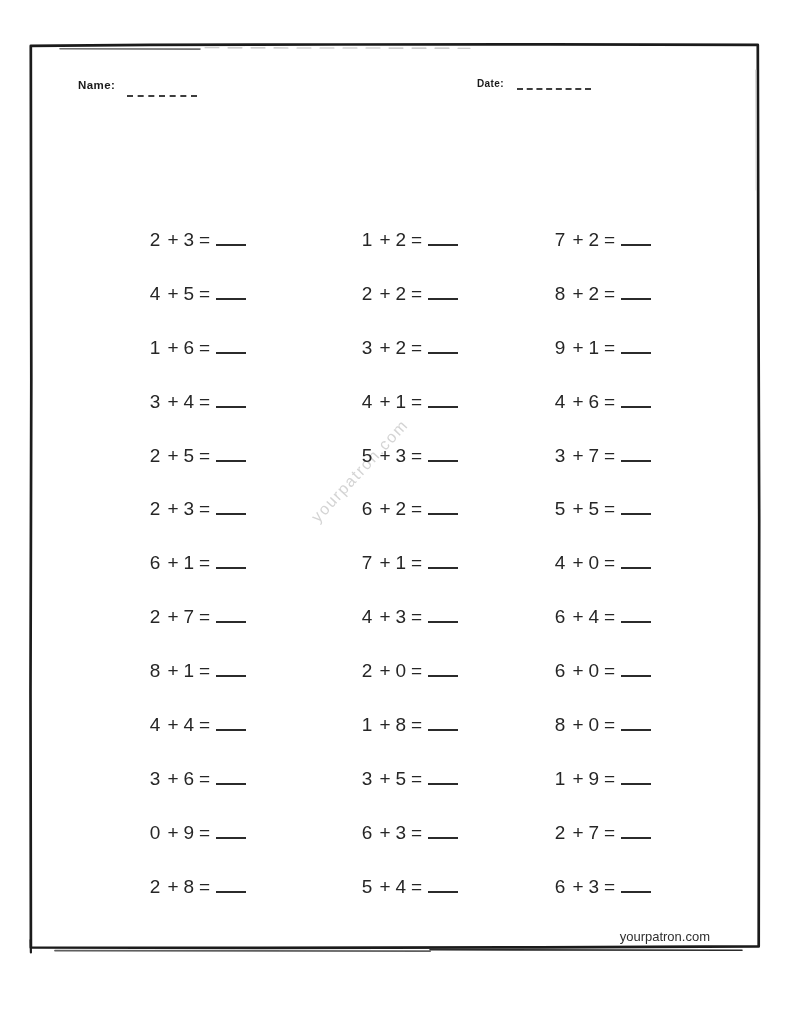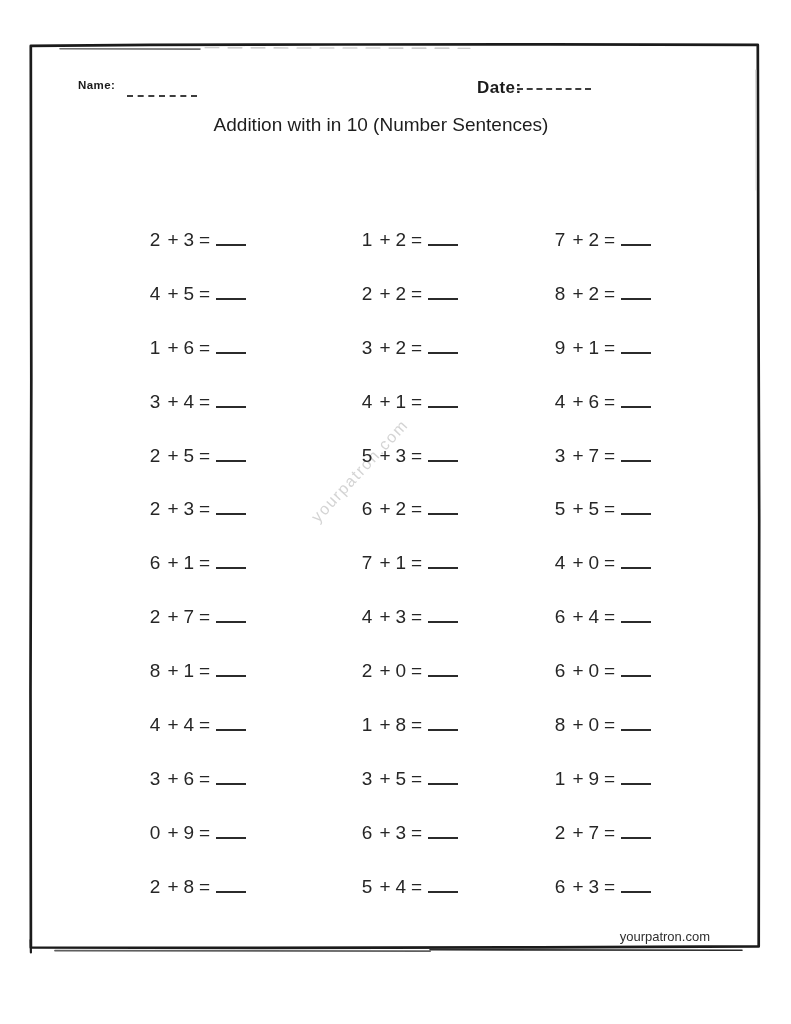--- a/index.html
+++ b/index.html
@@ -16,21 +16,21 @@
   .name-label{
     position:absolute;left:78px;top:79px;
     font-size:11.5px;font-weight:bold;letter-spacing:.4px;color:#1b1b1b;
   }
   .name-line{
     position:absolute;left:127px;top:83px;width:70px;height:12px;
     border-bottom:2px dashed #3d3d3d;
   }
   .date-label{
     position:absolute;left:477px;top:78px;
-    font-size:17px;font-weight:bold;letter-spacing:.4px;color:#1b1b1b;
+    font-size:10px;font-weight:bold;letter-spacing:.4px;color:#1b1b1b;
   }
   .date-line{
     position:absolute;left:517px;top:76px;width:74px;height:12px;
     border-bottom:2px dashed #3d3d3d;
   }
   .title{
     position:absolute;left:30px;top:114px;width:702px;
     text-align:center;font-size:19px;color:#1d1d1d;
   }
 
@@ -85,21 +85,20 @@
     <path data-name="border-corner-spur" d="M30.7 940 L30.9 952.5" fill="none" stroke="#1b1b1b" stroke-width="2.2" stroke-linecap="round"></path>
     <path data-name="border-sketch-right-faint" d="M755.8 70 L756.2 190" fill="none" stroke="#cccccc" stroke-width="1.1" stroke-linecap="round"></path>
   </svg>
 
   <span class="name-label" data-name="name-label">Name:</span>
   <div class="name-line" data-name="name-fill-line"></div>
 
   <span class="date-label" data-name="date-label">Date:</span>
   <div class="date-line" data-name="date-fill-line"></div>
 
-  <div class="title" data-name="page-title">Addition with in 10 (Number Sentences)</div>
 
   <div class="watermark" data-name="watermark">yourpatron.com</div>
 
   <div class="pcol" data-name="problems-column-1">
       <div class="prow" data-name="problem-cell">
         <div class="problem" data-name="number-sentence">
           <span class="a" data-name="addend-first">2</span>
           <span class="op" data-name="plus-sign">+</span>
           <span class="b" data-name="addend-second">3</span>
           <span class="eq" data-name="equals-sign">=</span>

